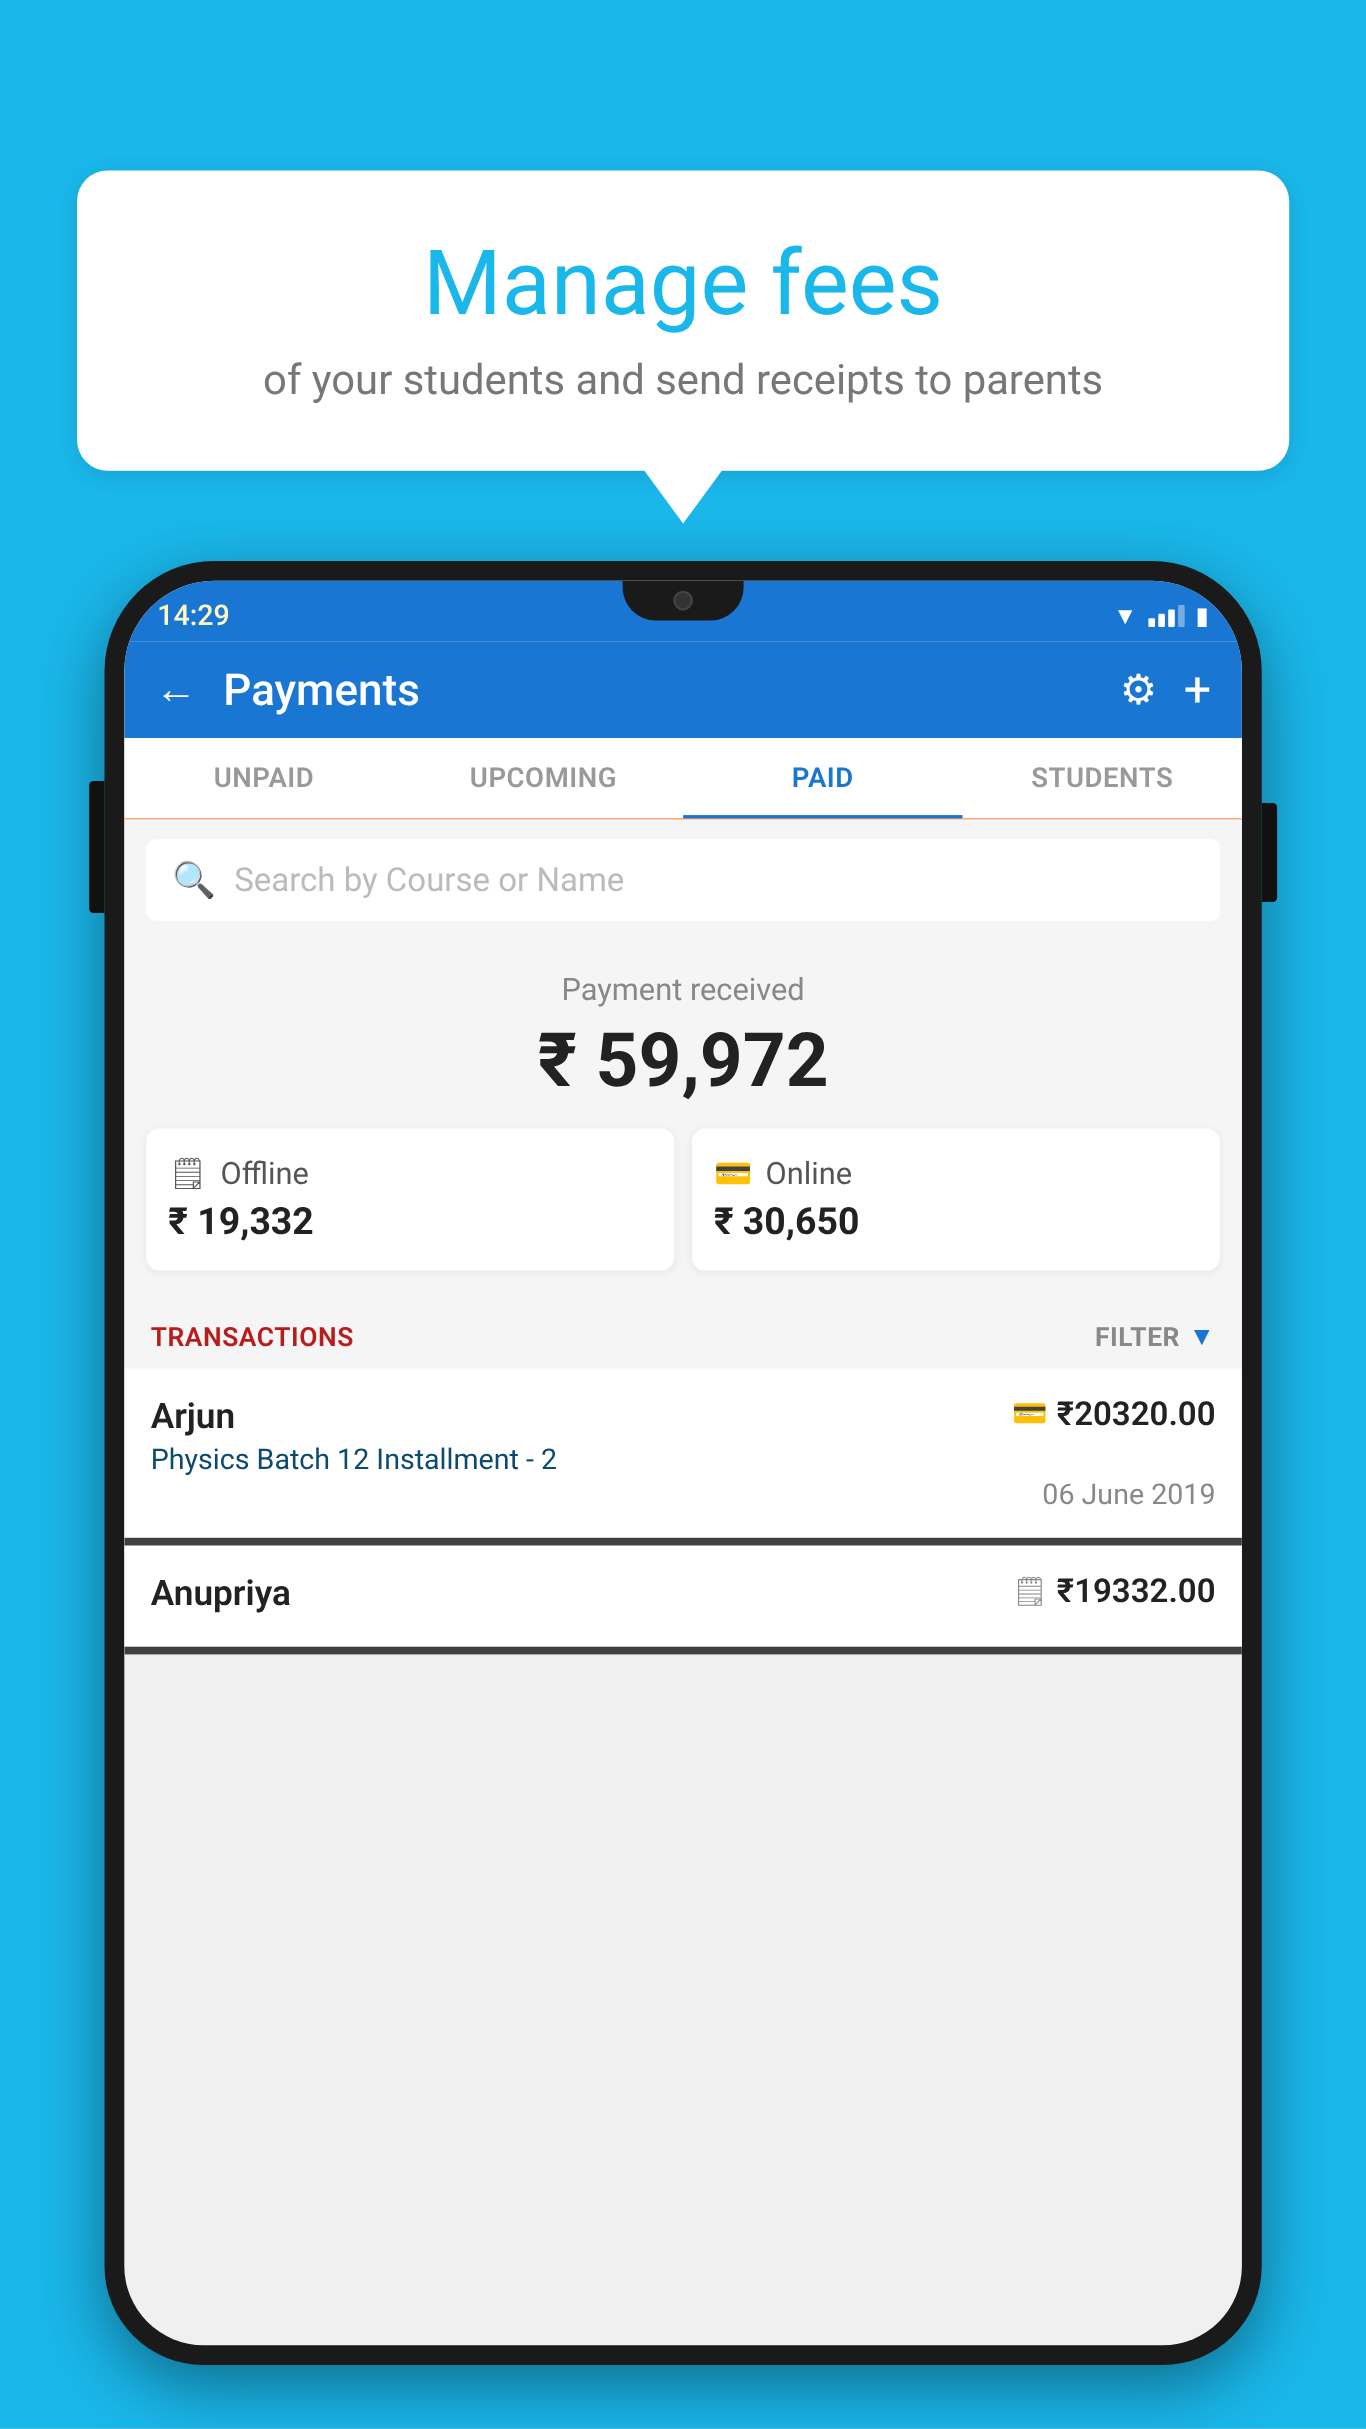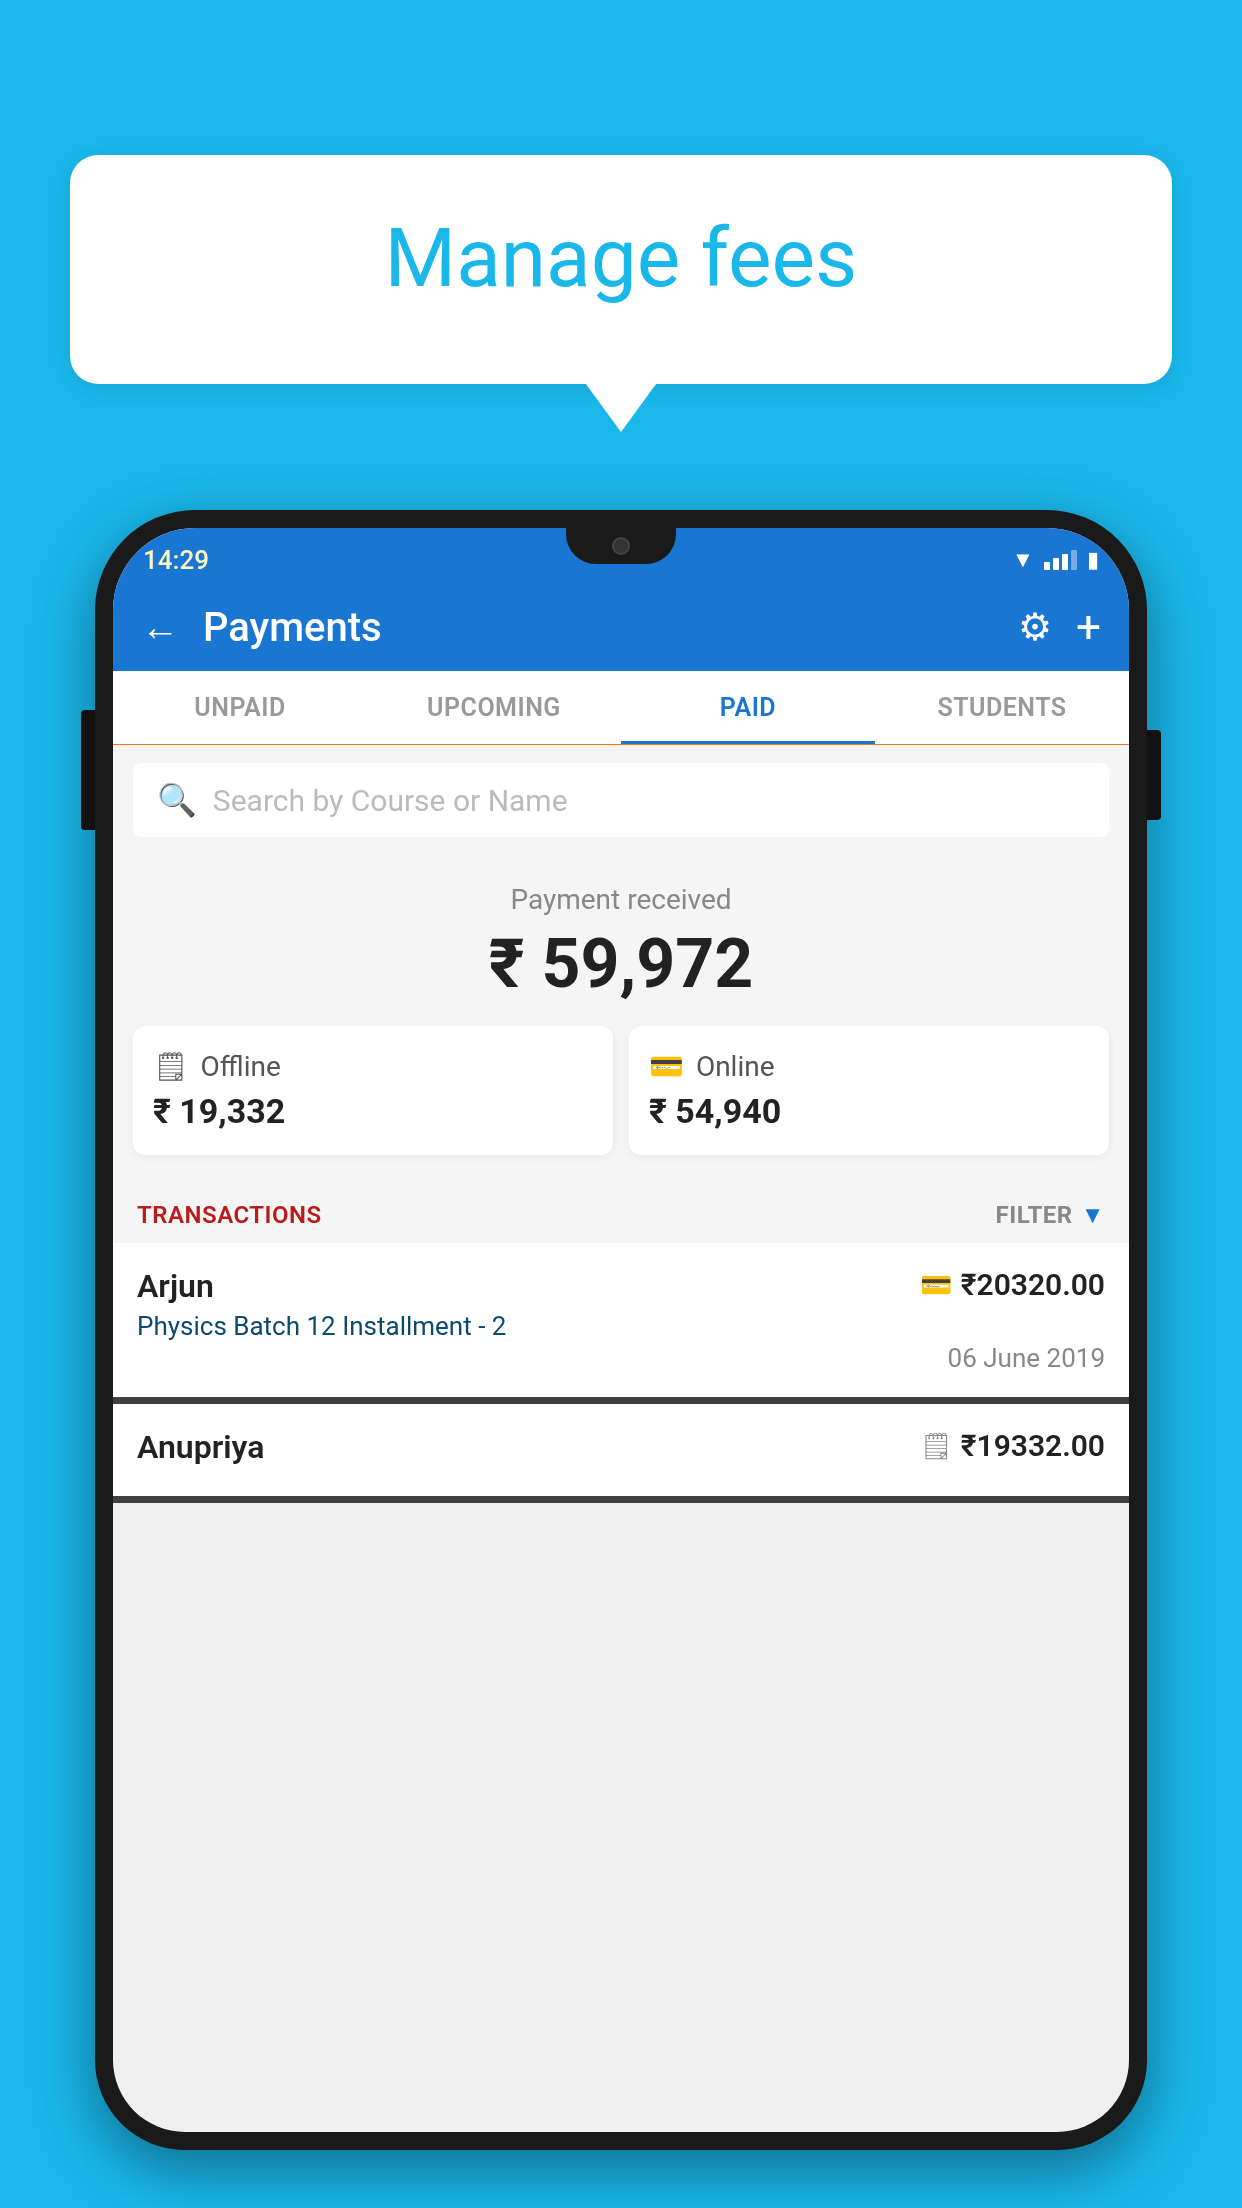--- a/index.html
+++ b/index.html
@@ -426,20 +426,21 @@
       color: #888;
       font-size: 26px;
     }
   </style>
 </head>
 <body>
 
 <div class="speech-bubble-container">
   <div class="speech-bubble">
     <div class="speech-bubble-title">Manage fees</div>
+    <div class="speech-bubble-subtitle">of your students and send receipts to parents</div>
   </div>
 </div>
 
 <div class="phone-wrapper">
   <div class="phone-outer">
     <div class="phone-screen">
 
       <div class="notch">
         <div class="notch-camera"></div>
       </div>
@@ -496,21 +497,21 @@
               <span class="card-icon">🗒</span>
               <span class="card-label">Offline</span>
             </div>
             <div class="card-amount">₹ 19,332</div>
           </div>
           <div class="payment-card">
             <div class="payment-card-row">
               <span class="card-icon">💳</span>
               <span class="card-label">Online</span>
             </div>
-            <div class="card-amount">₹ 54,940</div>
+            <div class="card-amount">₹ 30,650</div>
           </div>
         </div>
       </div>
 
       <div class="transactions-header">
         <span class="transactions-label">TRANSACTIONS</span>
         <div class="filter-btn">
           <span>FILTER</span>
           <span class="filter-icon">▼</span>
         </div>

